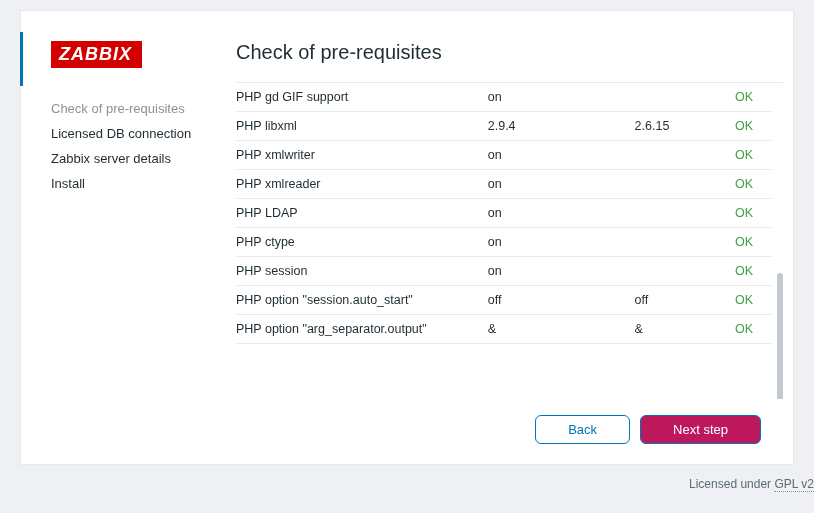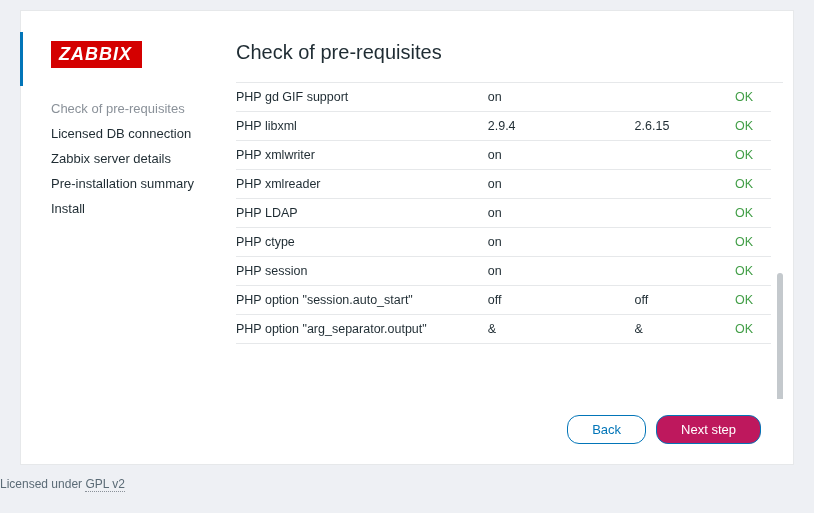--- a/index.html
+++ b/index.html
@@ -97,36 +97,36 @@
   td.stat { width: 40px; text-align: right; padding-right: 18px; }
   .ok { color: #429e47; }
   .btns {
     display: flex;
     justify-content: flex-end;
     gap: 10px;
     padding: 16px 22px 0 0;
   }
   .btn {
     font-size: 13px;
-    padding: 6px 24px;
-    border-radius: 12px;
+    padding: 6px 32px;
+    border-radius: 6px;
     cursor: pointer;
   }
   .btn-back {
     background: #fff;
     color: #0275b8;
     border: 1px solid #0275b8;
   }
   .btn-next {
     background: #be185d;
     color: #fff;
     border: 1px solid #0275b8;
   }
   .footer {
-    text-align: left;
+    text-align: right;
     font-size: 12px;
     color: #5b6b76;
     padding: 12px 0;
   }
   .footer .lnk {
     color: #5b6b76;
     text-decoration: none;
     border-bottom: 1px dotted #8a9199;
     cursor: pointer;
   }
@@ -136,21 +136,20 @@
 
 <div class="card">
   <div class="left">
     <div class="logo">ZABBIX</div>
     <div class="nav-wrap">
       <div class="active-bar"></div>
       <ul class="nav" id="nav">
           <li class="active">Check of pre-requisites</li>
           <li>Licensed DB connection</li>
           <li>Zabbix server details</li>
-          <li>Pre-installation summary</li>
           <li>Install</li>
         </ul>
     </div>
   </div>
   <div class="right">
     <h1 class="title">Check of pre-requisites</h1>
     <div class="tbl-wrap">
       <table>
         <tbody id="tbody">
             <tr>

